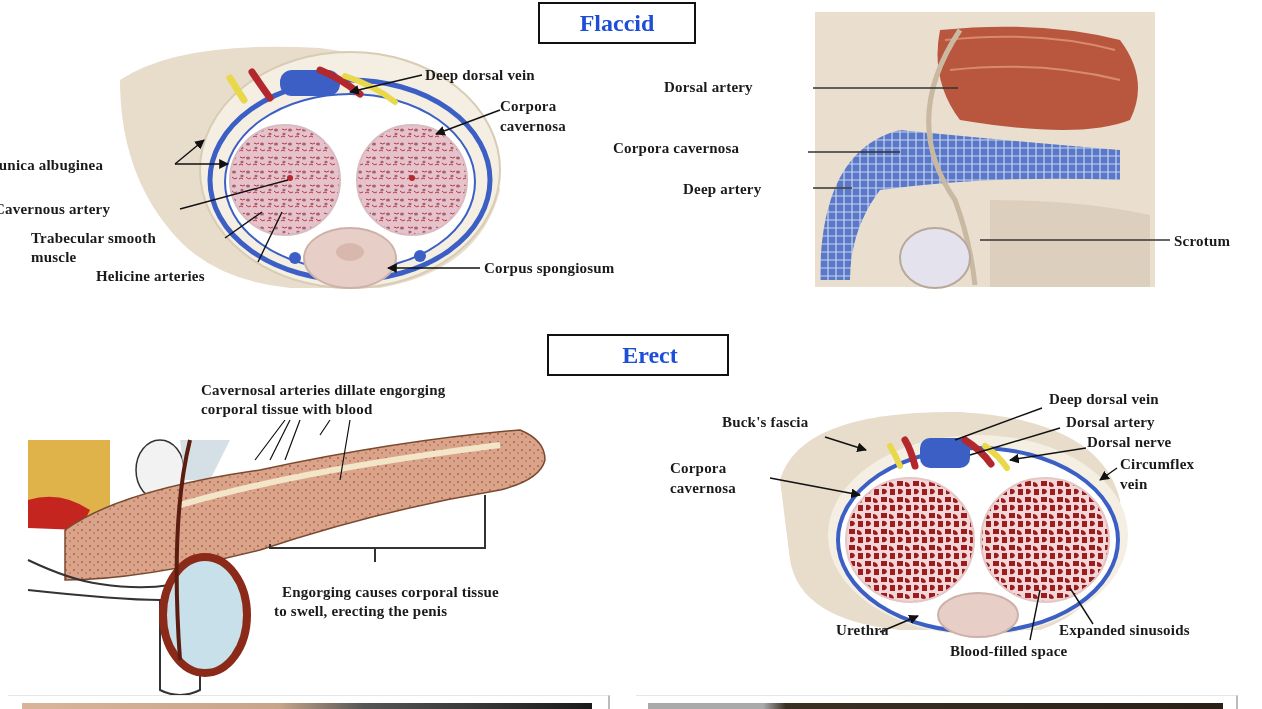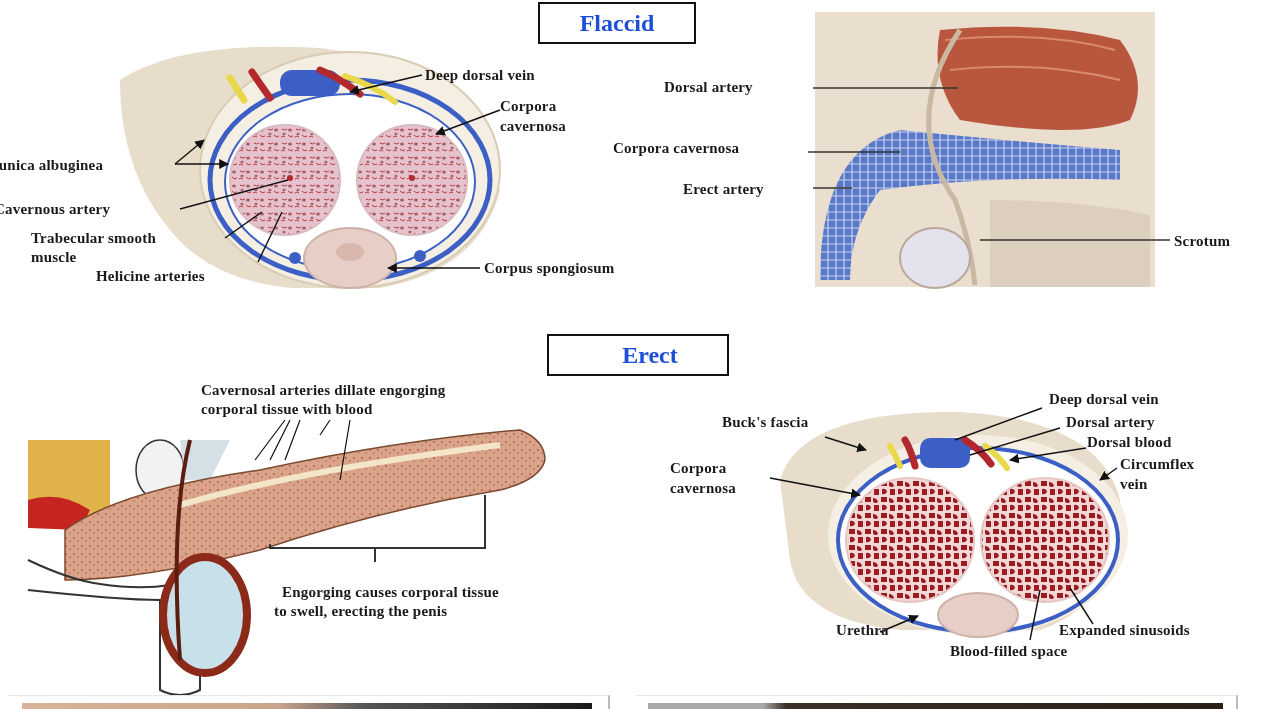--- a/index.html
+++ b/index.html
@@ -137,32 +137,32 @@
 <div class="lbl" style="left:500px;top:117px;">cavernosa</div>
 <div class="lbl" style="left:-10px;top:156px;">Tunica albuginea</div>
 <div class="lbl" style="left:-6px;top:200px;">Cavernous artery</div>
 <div class="lbl" style="left:31px;top:229px;">Trabecular smooth</div>
 <div class="lbl" style="left:31px;top:248px;">muscle</div>
 <div class="lbl" style="left:96px;top:267px;">Helicine arteries</div>
 <div class="lbl" style="left:484px;top:259px;">Corpus spongiosum</div>
 
 <div class="lbl" style="left:664px;top:78px;">Dorsal artery</div>
 <div class="lbl" style="left:613px;top:139px;">Corpora cavernosa</div>
-<div class="lbl" style="left:683px;top:180px;">Erect artery</div>
+<div class="lbl" style="left:683px;top:180px;">Deep artery</div>
 <div class="lbl" style="left:1174px;top:232px;">Scrotum</div>
 
 <div class="lbl" style="left:201px;top:381px;">Cavernosal arteries dillate engorging</div>
 <div class="lbl" style="left:201px;top:400px;">corporal tissue with blood</div>
 <div class="lbl" style="left:282px;top:583px;">Engorging causes corporal tissue</div>
 <div class="lbl" style="left:274px;top:602px;">to swell, erecting the penis</div>
 
 <div class="lbl" style="left:1049px;top:390px;">Deep dorsal vein</div>
 <div class="lbl" style="left:722px;top:413px;">Buck's fascia</div>
 <div class="lbl" style="left:1066px;top:413px;">Dorsal artery</div>
-<div class="lbl" style="left:1087px;top:433px;">Dorsal blood</div>
+<div class="lbl" style="left:1087px;top:433px;">Dorsal nerve</div>
 <div class="lbl" style="left:1120px;top:455px;">Circumflex</div>
 <div class="lbl" style="left:1120px;top:475px;">vein</div>
 <div class="lbl" style="left:670px;top:459px;">Corpora</div>
 <div class="lbl" style="left:670px;top:479px;">cavernosa</div>
 <div class="lbl" style="left:836px;top:621px;">Urethra</div>
 <div class="lbl" style="left:1059px;top:621px;">Expanded sinusoids</div>
 <div class="lbl" style="left:950px;top:642px;">Blood-filled space</div>
 
 <div class="panel-strip" style="left:8px;width:600px;border-right:2px solid #bbb;">
   <div style="margin:7px 0 0 14px;height:8px;width:570px;background:linear-gradient(90deg,#d9b49a 0%,#c8a48a 45%,#555 60%,#1a1a1a 100%);"></div>

